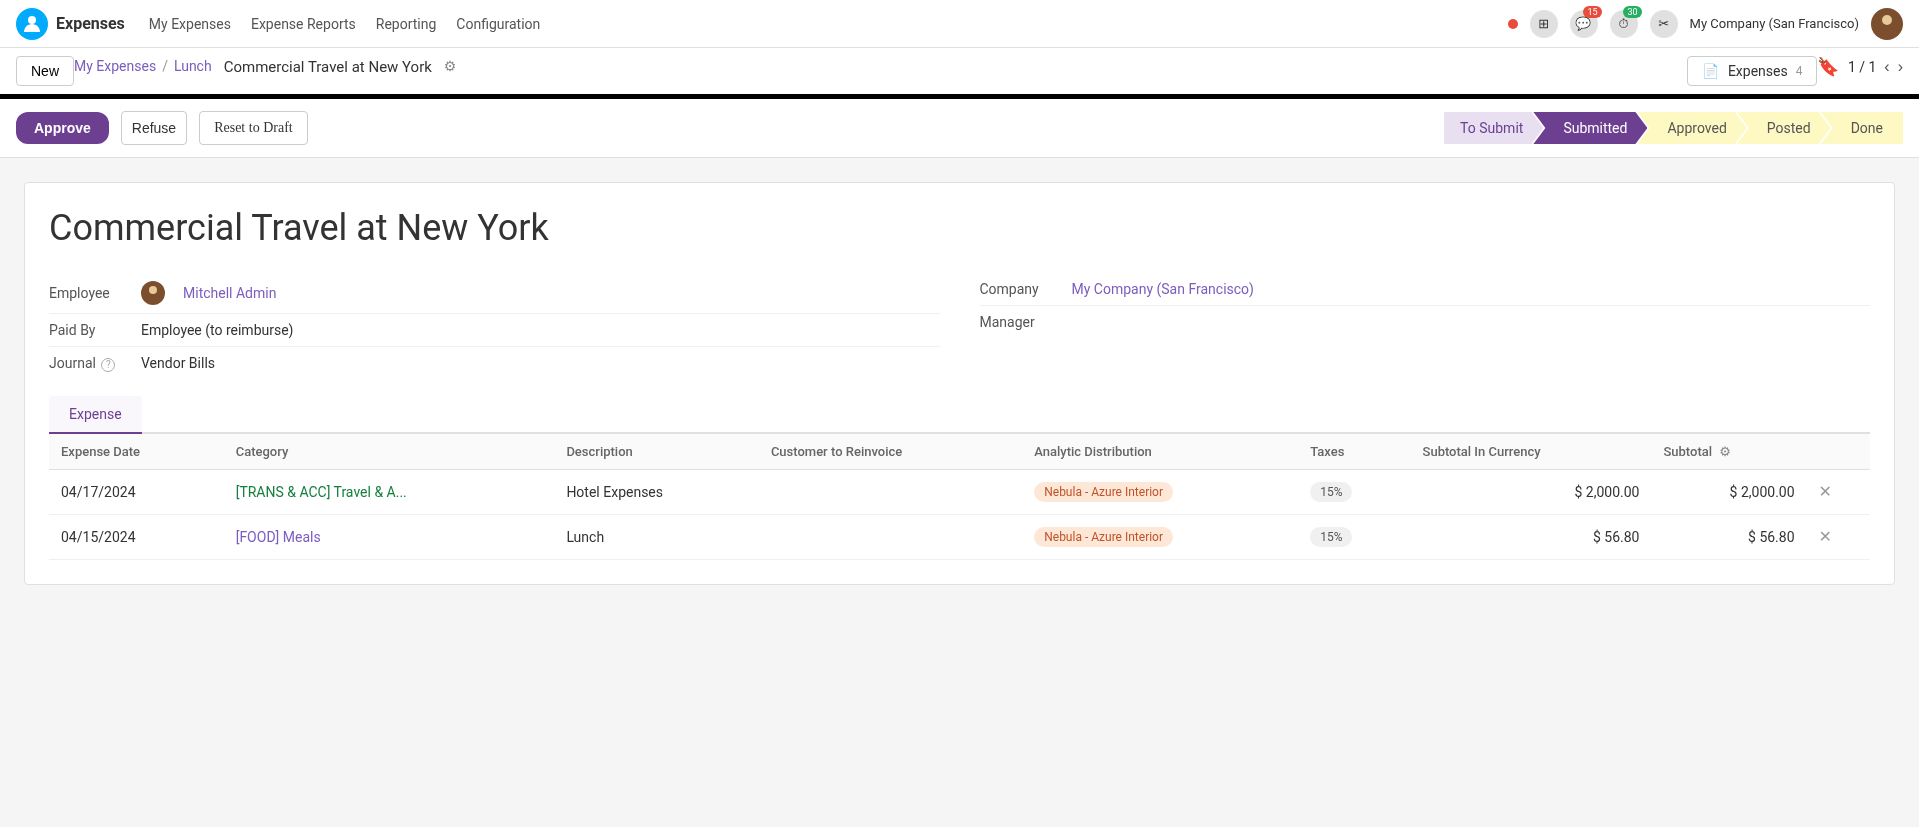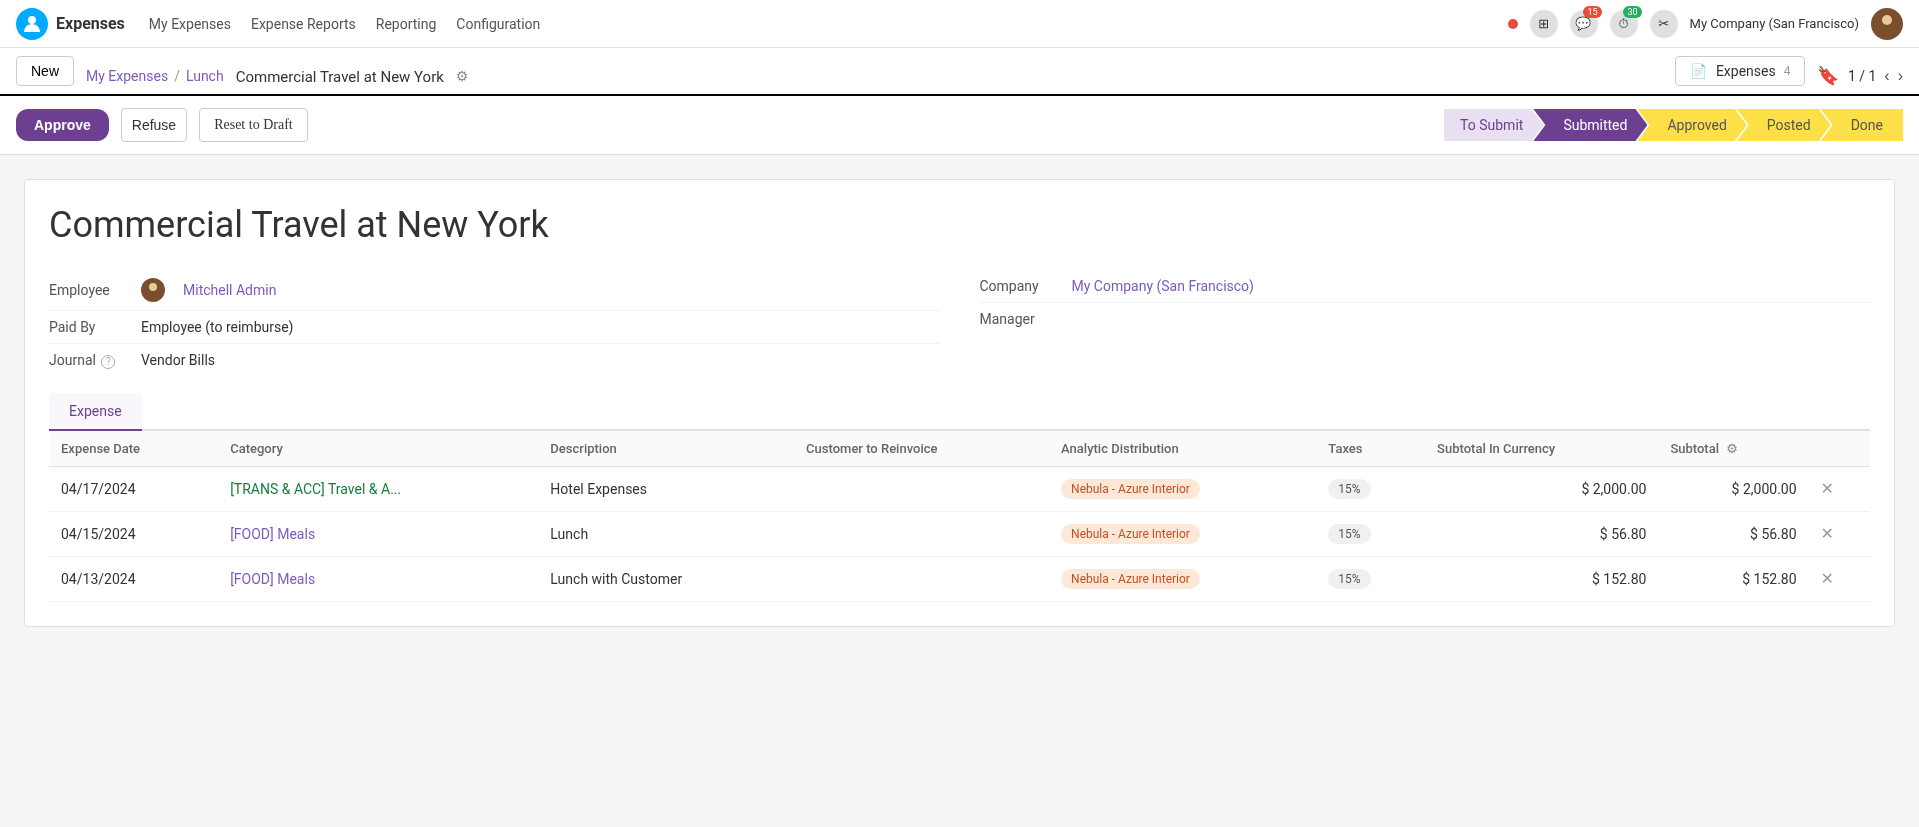--- a/index.html
+++ b/index.html
@@ -16,22 +16,22 @@
     .topnav-item { font-size: 14px; color: #555; cursor: pointer; padding: 4px 0; }
     .topnav-right { display: flex; align-items: center; gap: 12px; margin-left: auto; }
     .nav-icon { width: 28px; height: 28px; background: #e0e0e0; border-radius: 50%; display: flex; align-items: center; justify-content: center; font-size: 13px; cursor: pointer; position: relative; }
     .nav-badge { position: absolute; top: -4px; right: -4px; background: #e74c3c; color: white; border-radius: 10px; font-size: 9px; padding: 1px 4px; }
     .nav-badge-green { background: #27ae60; }
     .company-name { font-size: 13px; color: #333; }
     .avatar { width: 32px; height: 32px; border-radius: 50%; background: #7b4f2e; display: flex; align-items: center; justify-content: center; overflow: hidden; }
 
     
     .actionbar {
-      display: flex; align-items: flex-end; background: #fff; border-bottom: 2px solid #000000;
-      padding: 8px 16px; gap: 12px;
+      display: flex; align-items: flex-start; background: #fff; border-bottom: 5px solid #000000;
+      padding: 8px 16px; 
     }
     .btn-new { background: #fff; border: 1px solid #ccc; padding: 6px 14px; border-radius: 4px; cursor: pointer; font-size: 14px; font-weight: 500; }
     .breadcrumb { display: flex; align-items: center; gap: 6px; font-size: 14px; flex: 1; }
     .breadcrumb-link { color: #7c5cbf; cursor: pointer; }
     .breadcrumb-sep { color: #999; }
     .breadcrumb-current { color: #333; font-size: 15px; }
     .gear-icon { cursor: pointer; color: #888; margin-left: 6px; }
     .expenses-btn { display: flex; align-items: center; gap: 8px; border: 1px solid #ccc; border-radius: 4px; padding: 6px 14px; cursor: pointer; font-size: 14px; background: #fff; }
     .expenses-btn-count { color: #999; font-size: 12px; }
     .pagination { display: flex; align-items: center; gap: 8px; font-size: 14px; margin-left: auto; }
@@ -41,21 +41,21 @@
     .statusbar {
       display: flex; align-items: center; background: #fff; padding: 12px 16px;
       border-bottom: 1px solid #e0e0e0; gap: 12px;
     }
     .btn-approve { background: #6c3f91; color: white; border: none; padding: 8px 18px; border-radius: 12px; cursor: pointer; font-size: 14px; font-weight: 700; }
     .btn-refuse { background: #fff; color: #333; border: 1px solid #ccc; padding: 8px 10px; border-radius: 4px; cursor: pointer; font-size: 14px; }
     .btn-reset { background: #fff; color: #333; border: 1px solid #ccc; padding: 8px 14px; border-radius: 4px; cursor: pointer; font-size: 14px; font-family: Liberation Serif, serif; }
     .status-steps { display: flex; align-items: center; margin-left: auto; }
     .status-step {
       display: flex; align-items: center; padding: 8px 20px 8px 30px; font-size: 14px;
-      background: #fde047; color: #555; position: relative; margin-left: -10px;
+      background: #fef9c3; color: #555; position: relative; margin-left: -10px;
       clip-path: polygon(0 0, calc(100% - 12px) 0, 100% 50%, calc(100% - 12px) 100%, 0 100%, 12px 50%);
       border: none; cursor: default;
     }
     .status-step:first-child { clip-path: polygon(0 0, calc(100% - 12px) 0, 100% 50%, calc(100% - 12px) 100%, 0 100%); margin-left: 0; padding-left: 16px; }
     .status-step.active { background: #6c3f91; color: white; z-index: 2; justify-content: flex-end; }
     .status-step.done { background: #e8e0f0; color: #6c3f91; }
 
     
     .main-content { padding: 24px; background: #f5f5f5; min-height: calc(100vh - 145px); }
     .form-card { background: #fff; border-radius: 4px; border: 1px solid #e0e0e0; padding: 24px; }
@@ -268,31 +268,16 @@
           <td>
             <span class="tag-badge tag-orange">Nebula - Azure Interior</span>
           </td>
           <td>
             <span class="tax-badge">15%</span>
           </td>
           <td class="right-align">$ 56.80</td>
           <td class="right-align">$ 56.80</td>
           <td><span class="delete-btn">✕</span></td>
         </tr>
-        <tr class="table-row">
-          <td>04/13/2024</td>
-          <td style="color:#7c5cbf;cursor:pointer;">[FOOD] Meals</td>
-          <td>Lunch with Customer</td>
-          <td></td>
-          <td>
-            <span class="tag-badge tag-orange">Nebula - Azure Interior</span>
-          </td>
-          <td>
-            <span class="tax-badge">15%</span>
-          </td>
-          <td class="right-align">$ 152.80</td>
-          <td class="right-align">$ 152.80</td>
-          <td><span class="delete-btn">✕</span></td>
-        </tr>
       </tbody>
     </table>
   </div>
 </div>
 
 </body></html>

